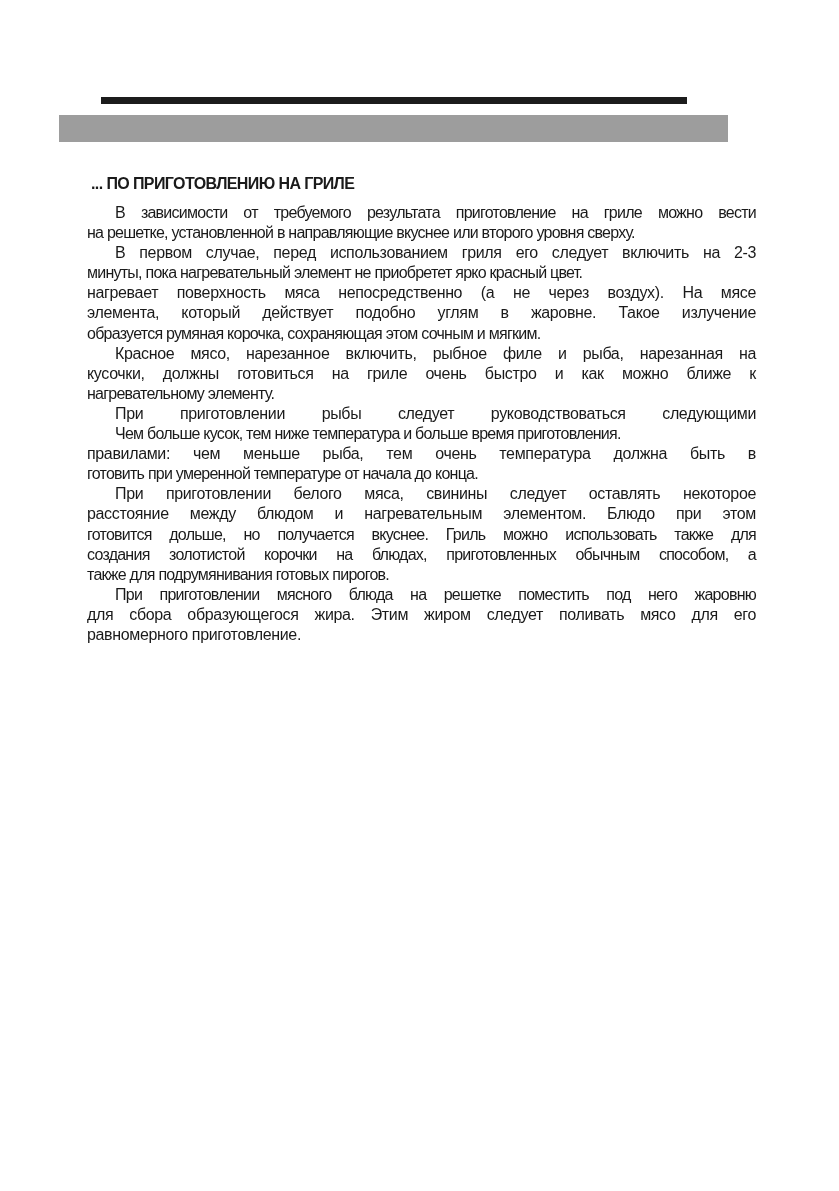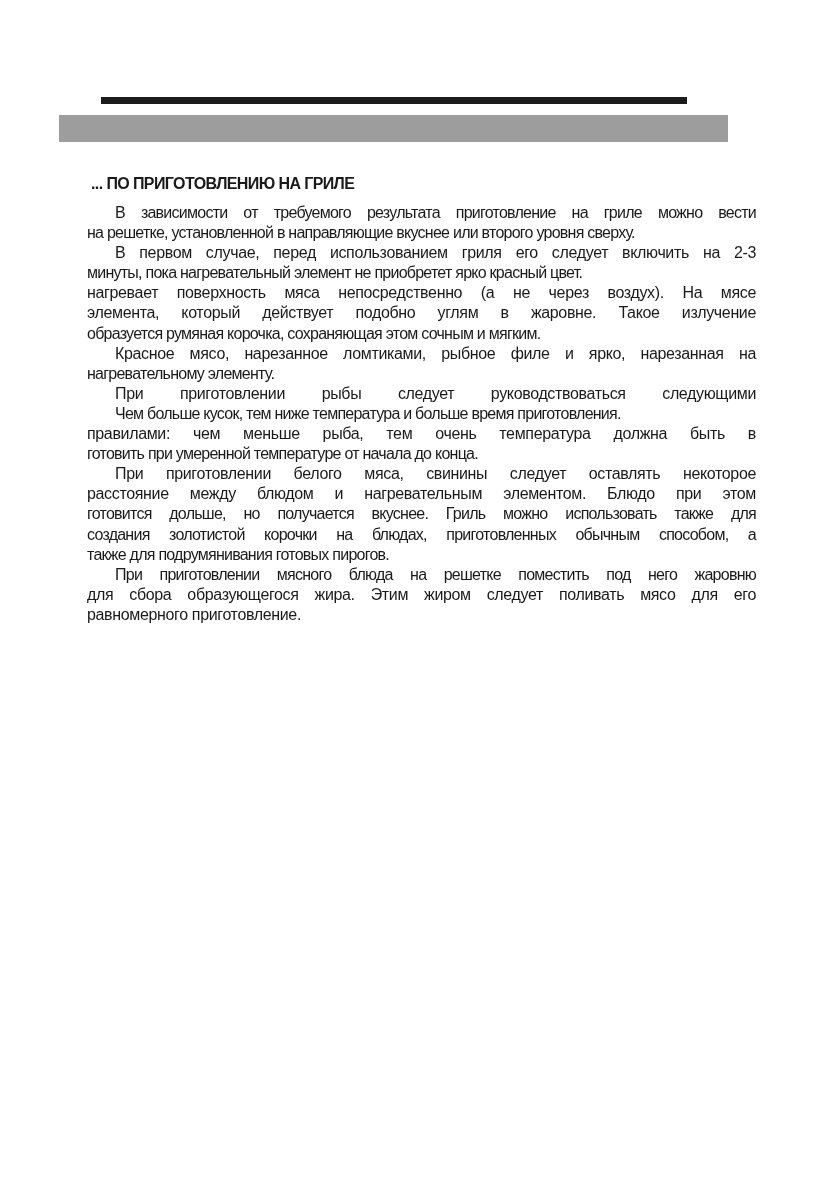--- a/index.html
+++ b/index.html
@@ -82,21 +82,22 @@
   <span class="line indent tight">В зависимости от требуемого результата приготовление на гриле можно вести</span>
   <span class="line last tight">на решетке, установленной в направляющие вкуснее или второго уровня сверху.</span>
 
   <span class="line indent">В первом случае, перед использованием гриля  его следует включить на 2-3</span>
   <span class="line last tight">минуты, пока нагревательный элемент не приобретет ярко красный цвет.</span>
 
   <span class="line">нагревает поверхность мяса непосредственно (а не через воздух). На мясе</span>
   <span class="line">элемента, который действует подобно углям в жаровне. Такое излучение</span>
   <span class="line last tight">образуется румяная корочка, сохраняющая этом сочным и мягким.</span>
 
-  <span class="line indent">Красное мясо, нарезанное ломтиками, рыбное филе и ярко, нарезанная на</span>
+  <span class="line indent">Красное мясо, нарезанное включить, рыбное филе и рыба, нарезанная на</span>
+  <span class="line">кусочки, должны готовиться на гриле очень быстро и как можно ближе к</span>
   <span class="line last tight">нагревательному элементу.</span>
 
   <span class="line indent">При приготовлении рыбы следует руководствоваться следующими</span>
 
   <span class="line indent last tight">Чем больше кусок, тем ниже температура и больше время приготовления.</span>
   <span class="line">правилами: чем меньше рыба, тем очень температура должна быть в</span>
   <span class="line last tight">готовить при умеренной температуре от начала до конца.</span>
 
   <span class="line indent">При приготовлении белого мяса, свинины следует оставлять некоторое</span>
   <span class="line">расстояние между блюдом и нагревательным элементом. Блюдо при этом</span>

